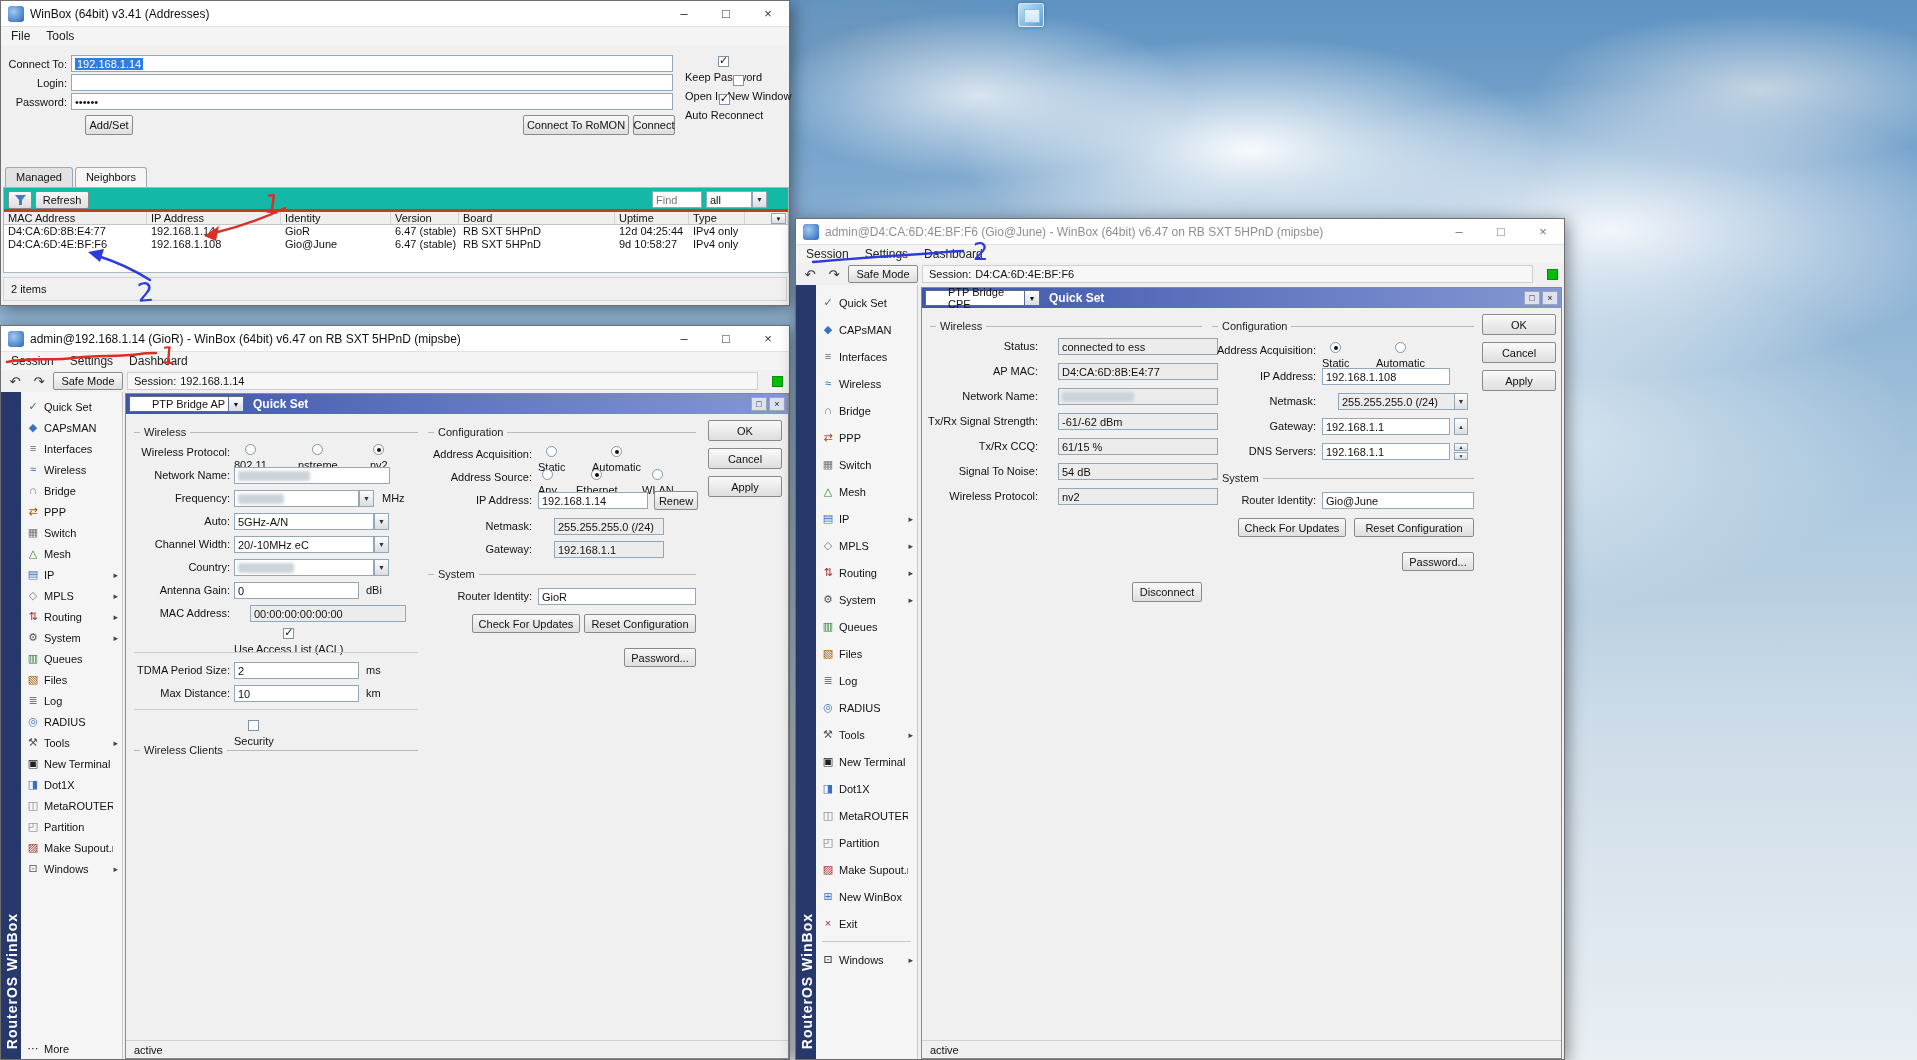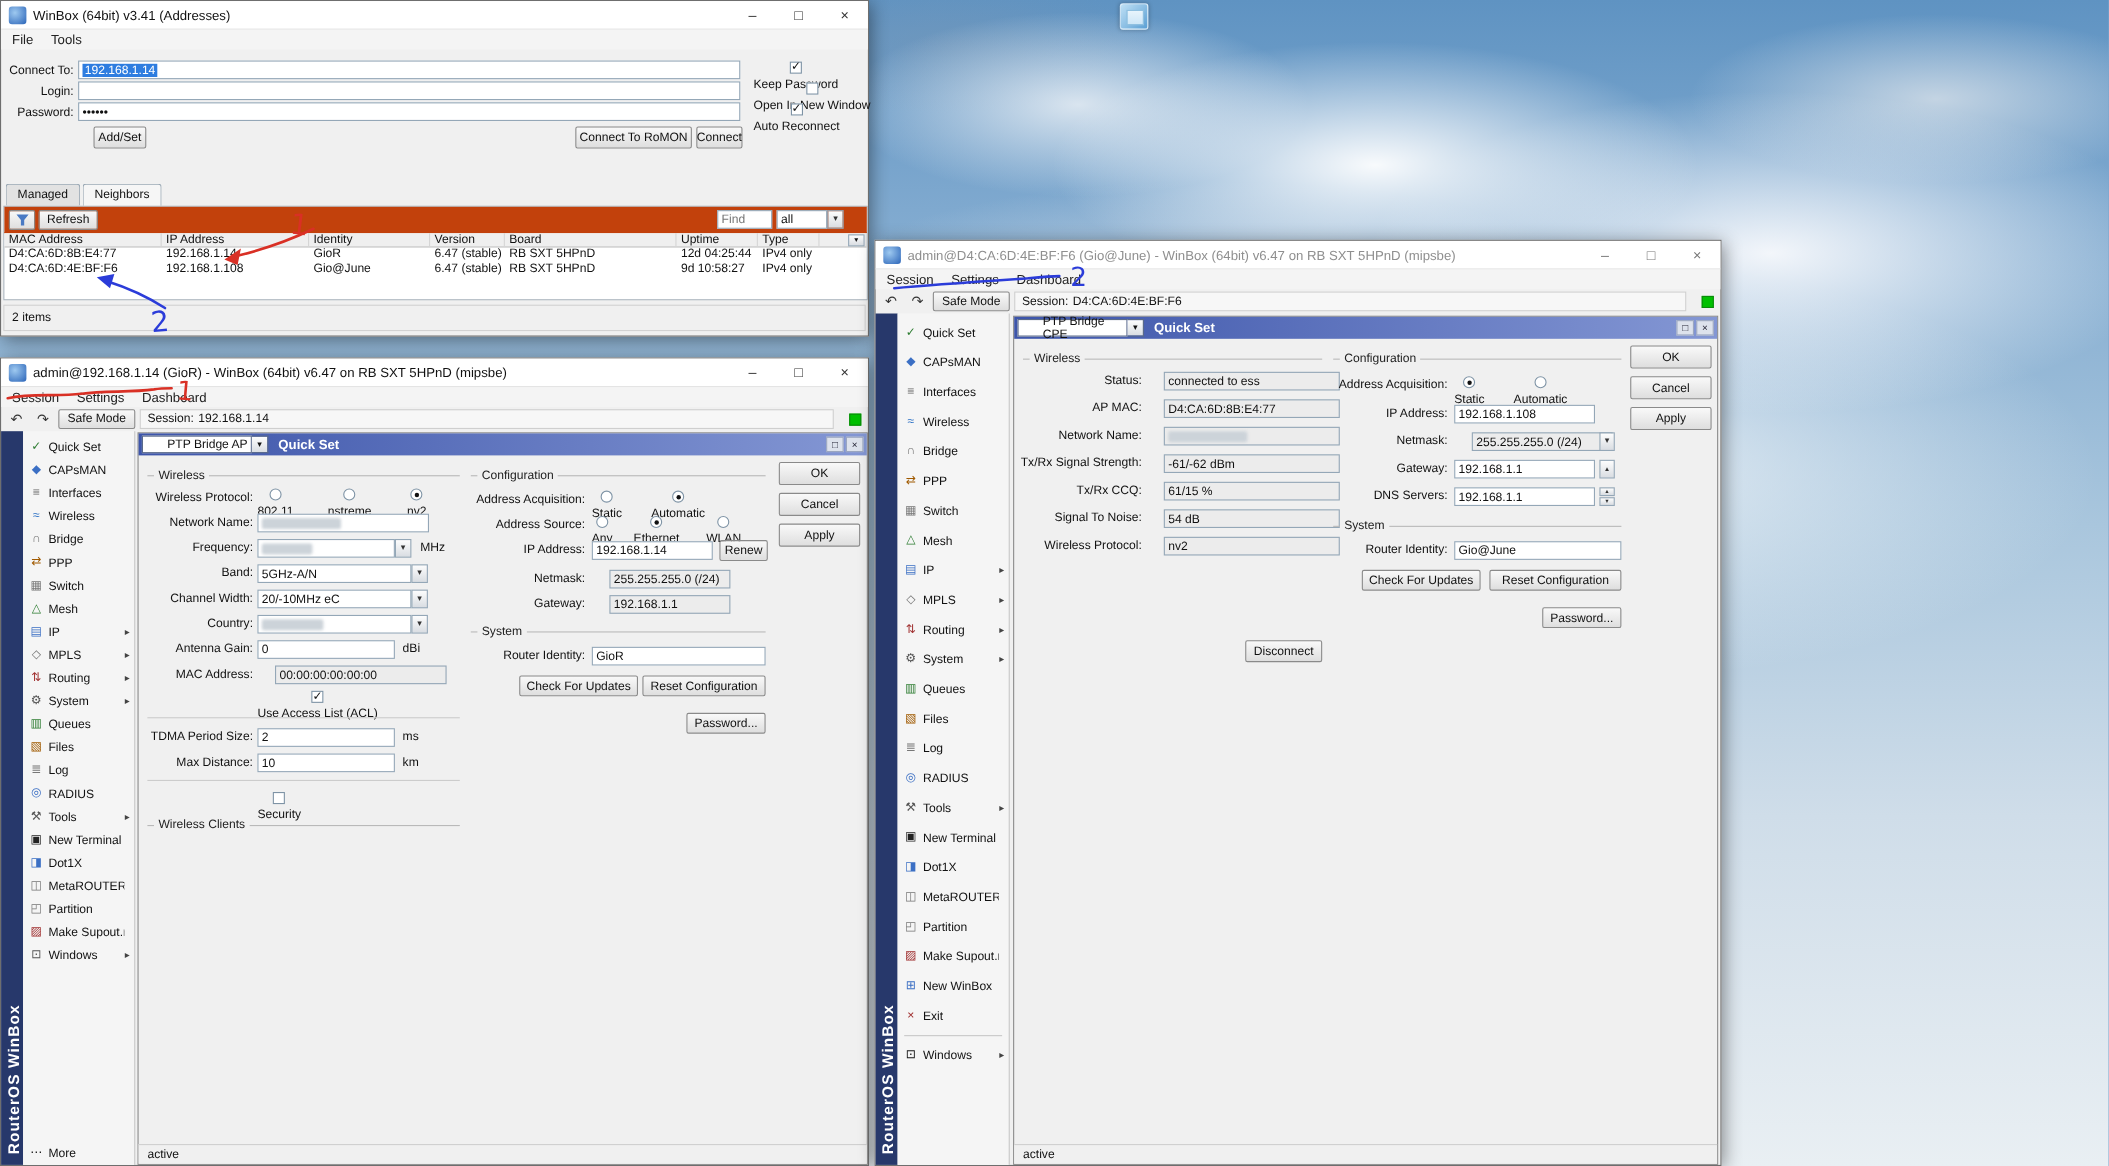--- a/index.html
+++ b/index.html
@@ -53,21 +53,21 @@
   .smudge { width:72px; height:10px; background:#ccd3d9; border-radius:2px; filter:blur(1.5px); }
 
   
   .win-addr { left:0; top:0; width:790px; height:306px; }
   .win-addr .menubar { top:26px; }
   .sel-text { background:#2e7de0; color:#fff; padding:0 2px; }
   .tabs { position:absolute; left:4px; top:164px; height:22px; display:flex; gap:2px; align-items:flex-end; }
   .tab { padding:3px 10px 4px; border:1px solid #9aa8b4; border-bottom:none; border-radius:3px 3px 0 0; background:#e2e2e2; font-size:11px; }
   .tab.active { background:#f6f6f6; position:relative; top:1px; padding-bottom:5px; }
   .panel { position:absolute; left:2px; top:186px; width:786px; height:86px; border:1px solid #aab4bd; background:#fff; }
-  .list-toolbar { position:absolute; left:0; top:0; right:0; height:24px; background:#c2410c; border-bottom:1px solid #c2410c; }
+  .list-toolbar { position:absolute; left:0; top:0; right:0; height:24px; background:#14b8a6; border-bottom:3px solid #c2410c; }
   .find-input { position:absolute; left:648px; top:3px; width:50px; height:17px; border:1px solid #94a7b7; font-size:11px; font-family:inherit; padding:0 3px; }
   .t-head { position:absolute; left:0; top:24px; right:0; height:13px; background:#efefef; border-bottom:1px solid #c4c4c4; display:grid; grid-template-columns:143px 134px 110px 68px 156px 74px 56px 1fr; }
   .t-head span { padding-left:4px; border-right:1px solid #d5d5d5; font-size:11px; line-height:12px; overflow:hidden; white-space:nowrap; }
   .t-row { position:absolute; left:0; right:0; height:13px; display:grid; grid-template-columns:143px 134px 110px 68px 156px 74px 56px 1fr; }
   .t-cell { padding-left:4px; font-size:11px; line-height:13px; overflow:hidden; white-space:nowrap; }
   .hdr-dd { position:absolute; right:2px; top:25px; width:15px; height:11px; background:linear-gradient(#fdfdfd,#d9dde2); border:1px solid #94a7b7; font-size:6px; display:flex; align-items:center; justify-content:center; }
   .addr-status { position:absolute; left:2px; right:2px; bottom:4px; height:24px; border:1px solid #d2d2d2; background:#f0f0f0; display:flex; align-items:center; padding-left:7px; }
 
   
   .wb .menubar { top:26px; }
@@ -405,21 +405,21 @@
           <span class="smudge"></span>
         </div>
 
       <span class="fl" style="left:4px; top:98px; width:100px;">Frequency:</span>
       <div class="tb" style="left:108px; top:96px; width:125px;">
           <span class="smudge" style="width:46px;"></span>
         </div>
       <span class="dd" style="left:233px; top:96px;">▼</span>
       <span class="unit" style="left:256px; top:98px;">MHz</span>
 
-      <span class="fl" style="left:4px; top:121px; width:100px;">Band:</span>
+      <span class="fl" style="left:4px; top:121px; width:100px;">Auto:</span>
       <div class="tb" style="left:108px; top:119px; width:140px;">5GHz-A/N</div>
       <span class="dd" style="left:248px; top:119px;">▼</span>
 
       <span class="fl" style="left:4px; top:144px; width:100px;">Channel Width:</span>
       <div class="tb" style="left:108px; top:142px; width:140px;">20/-10MHz eC</div>
       <span class="dd" style="left:248px; top:142px;">▼</span>
 
       <span class="fl" style="left:4px; top:167px; width:100px;">Country:</span>
       <div class="tb" style="left:108px; top:165px; width:140px;">
           <span class="smudge" style="width:56px;"></span>

